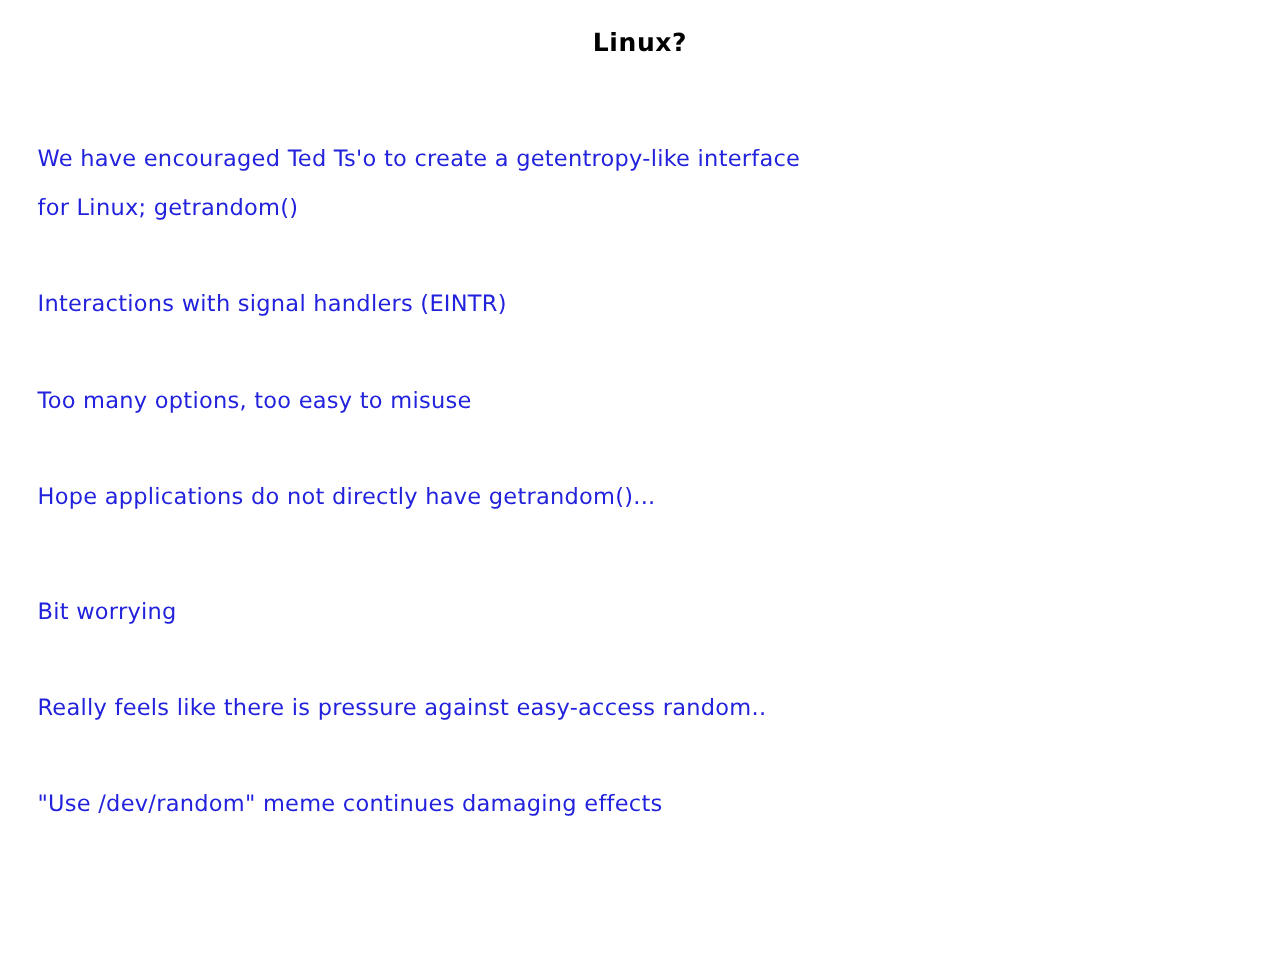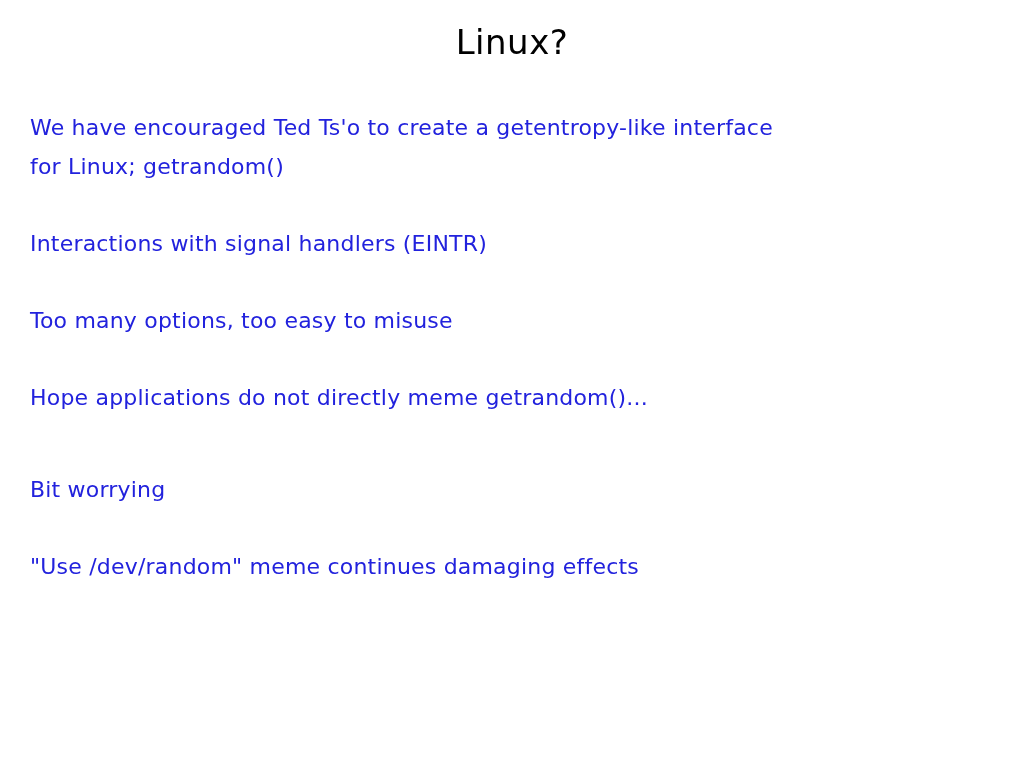--- a/index.html
+++ b/index.html
@@ -19,51 +19,52 @@
     height: 768px;
     background: var(--slide-bg, #ffffff);
     box-sizing: border-box;
   }
   .slide-title {
     position: absolute;
     top: 22px;
     left: 0;
     width: 1024px;
     text-align: center;
-    font-size: 34px;
-    font-weight: normal;
+    font-size: 20px;
+    font-weight: bold;
     letter-spacing: 0.5px;
     color: var(--title-color, #000000);
   }
   .slide-body {
     position: absolute;
     top: 108px;
     left: 30px;
     width: 964px;
   }
   .slide-paragraph {
     color: var(--text-color, #2222dd);
-    font-size: 22px;
+    font-size: 18px;
     line-height: 39px;
     margin: 0 0 38px 0;
     white-space: pre-line;
     letter-spacing: 0.2px;
   }
   .slide-paragraph.extra-gap {
     margin-top: 53px;
   }
 </style>
 </head>
 <body>
 
 <div class="slide">
   <div class="slide-title">Linux?</div>
 
   <div class="slide-body">
     <div class="slide-paragraph">We have encouraged Ted Ts'o to create a getentropy-like interface
 for Linux; getrandom()</div>
     <div class="slide-paragraph">Interactions with signal handlers (EINTR)</div>
     <div class="slide-paragraph">Too many options, too easy to misuse</div>
-    <div class="slide-paragraph">Hope applications do not directly meme getrandom()...</div>
+    <div class="slide-paragraph">Hope applications do not directly have getrandom()...</div>
     <div class="slide-paragraph extra-gap">Bit worrying</div>
+    <div class="slide-paragraph">Really feels like there is pressure against easy-access random..</div>
     <div class="slide-paragraph">"Use /dev/random" meme continues damaging effects</div>
   </div>
 </div>
 
 </body></html>

